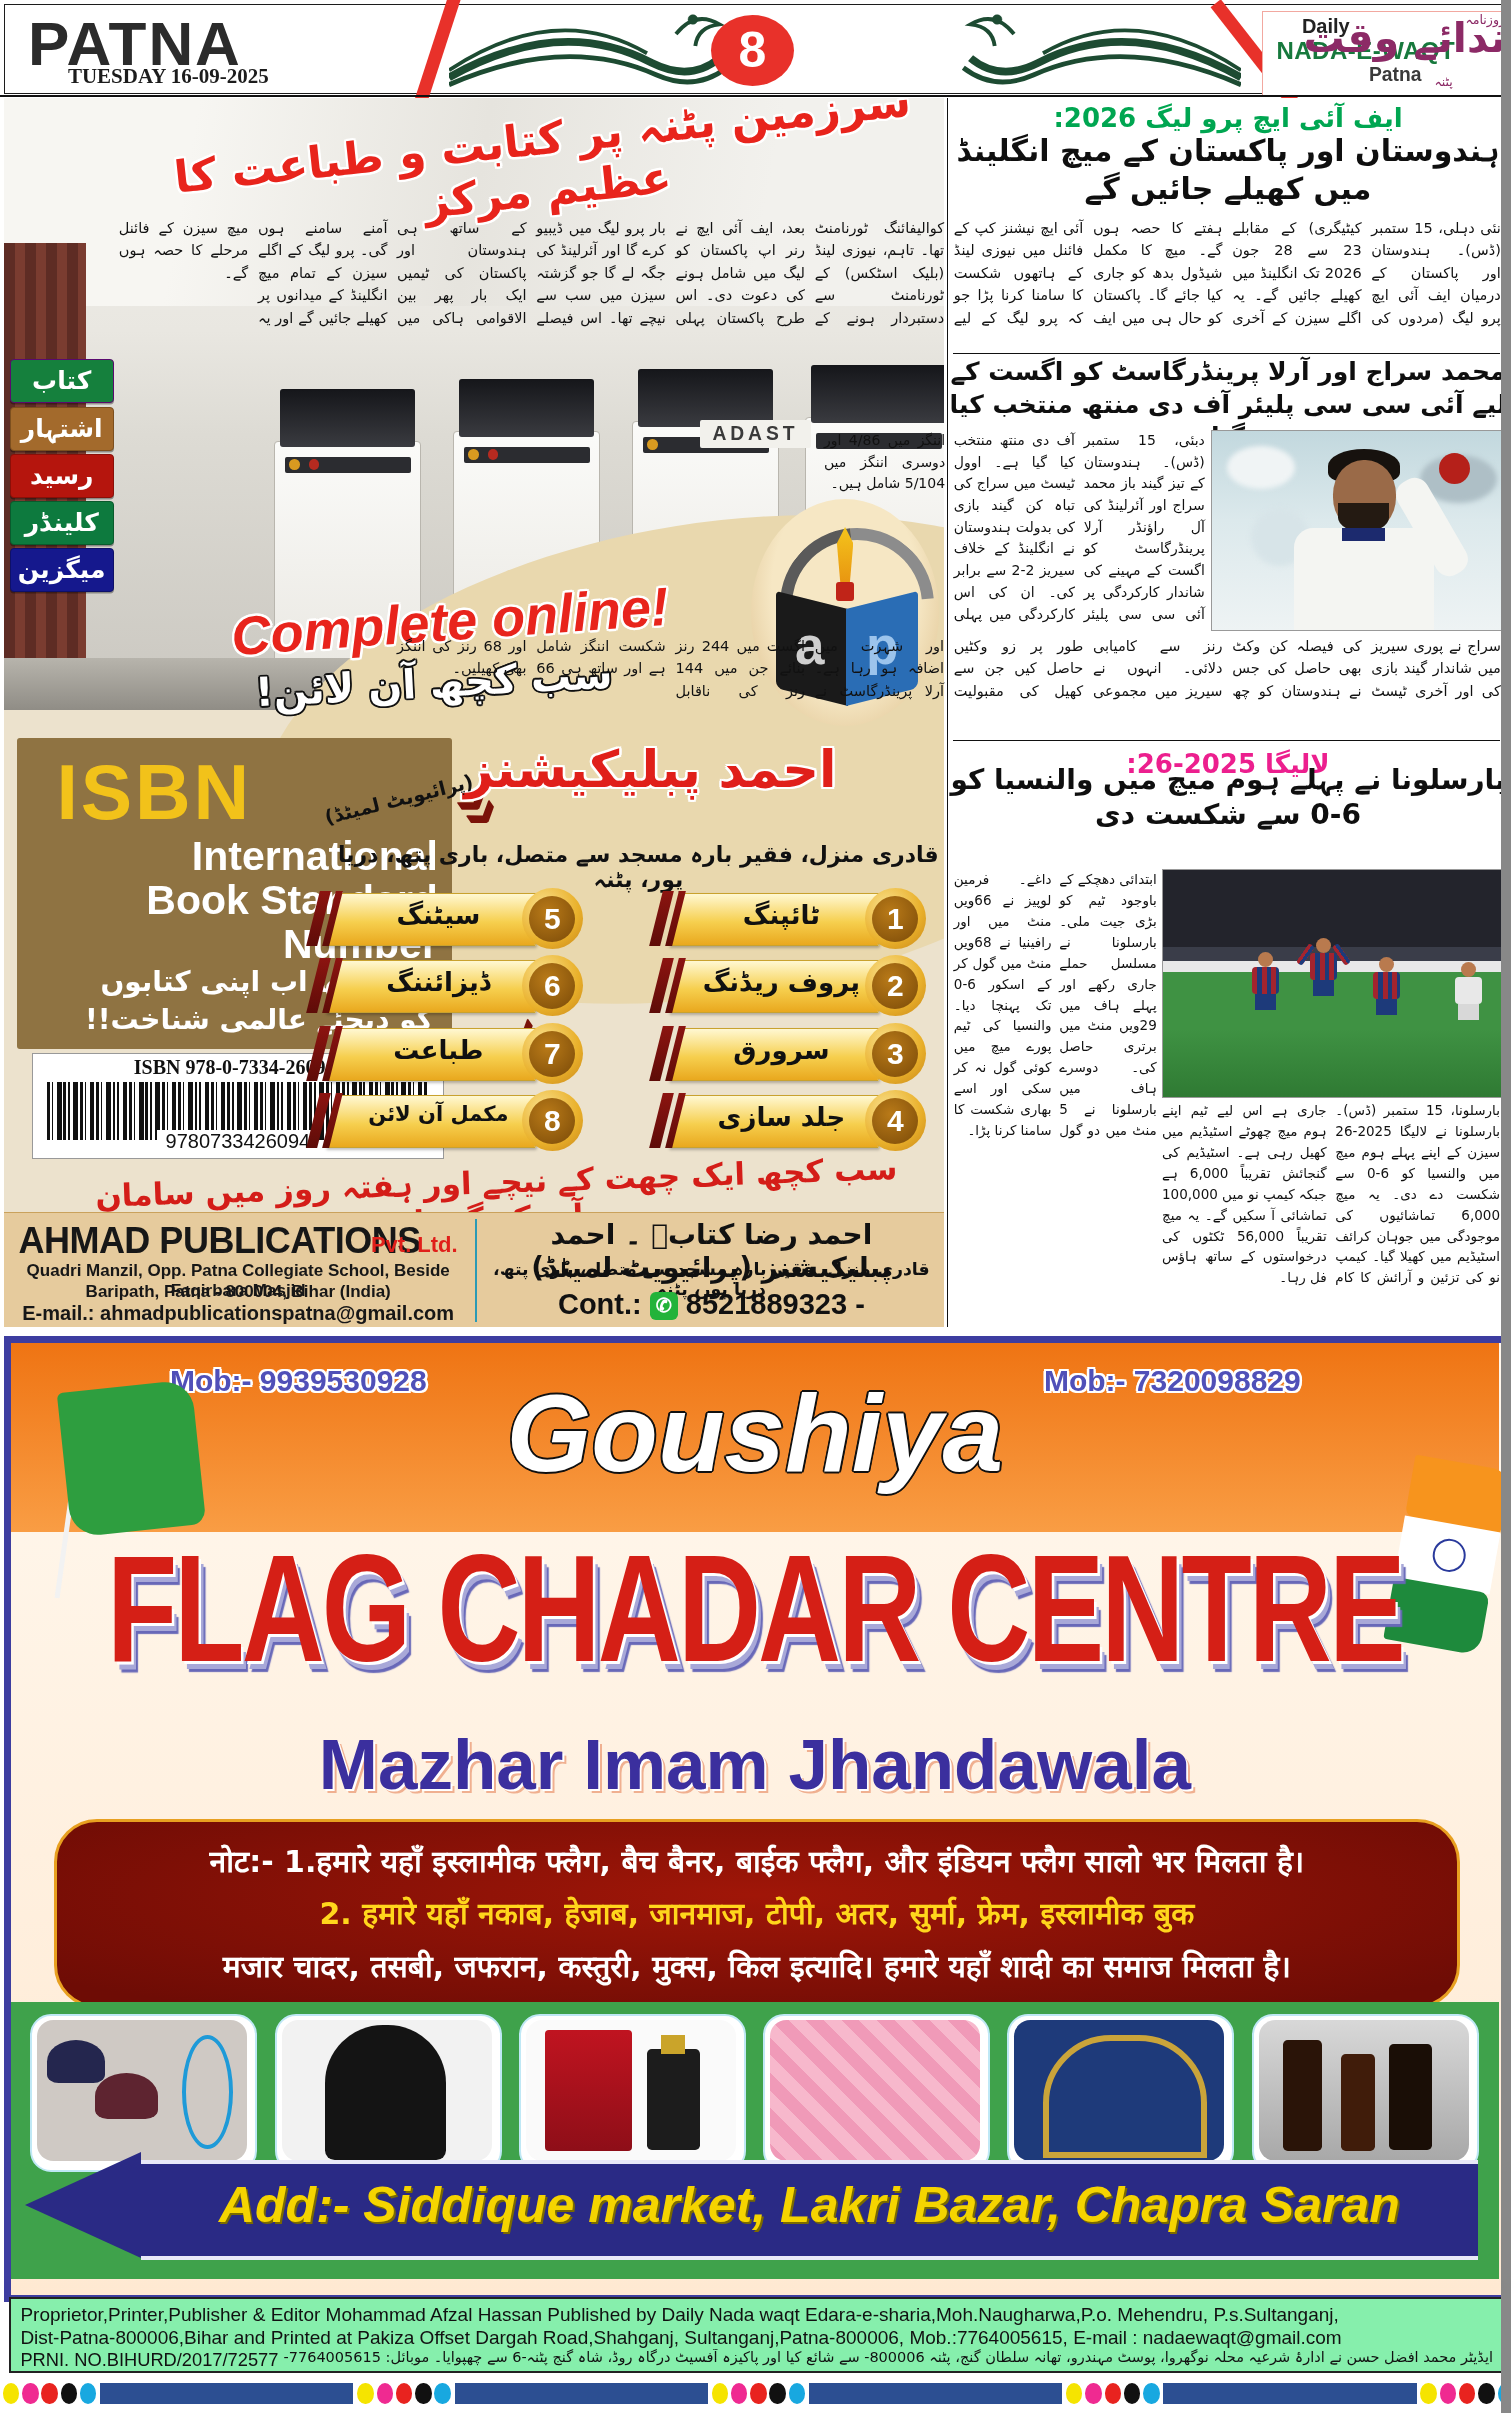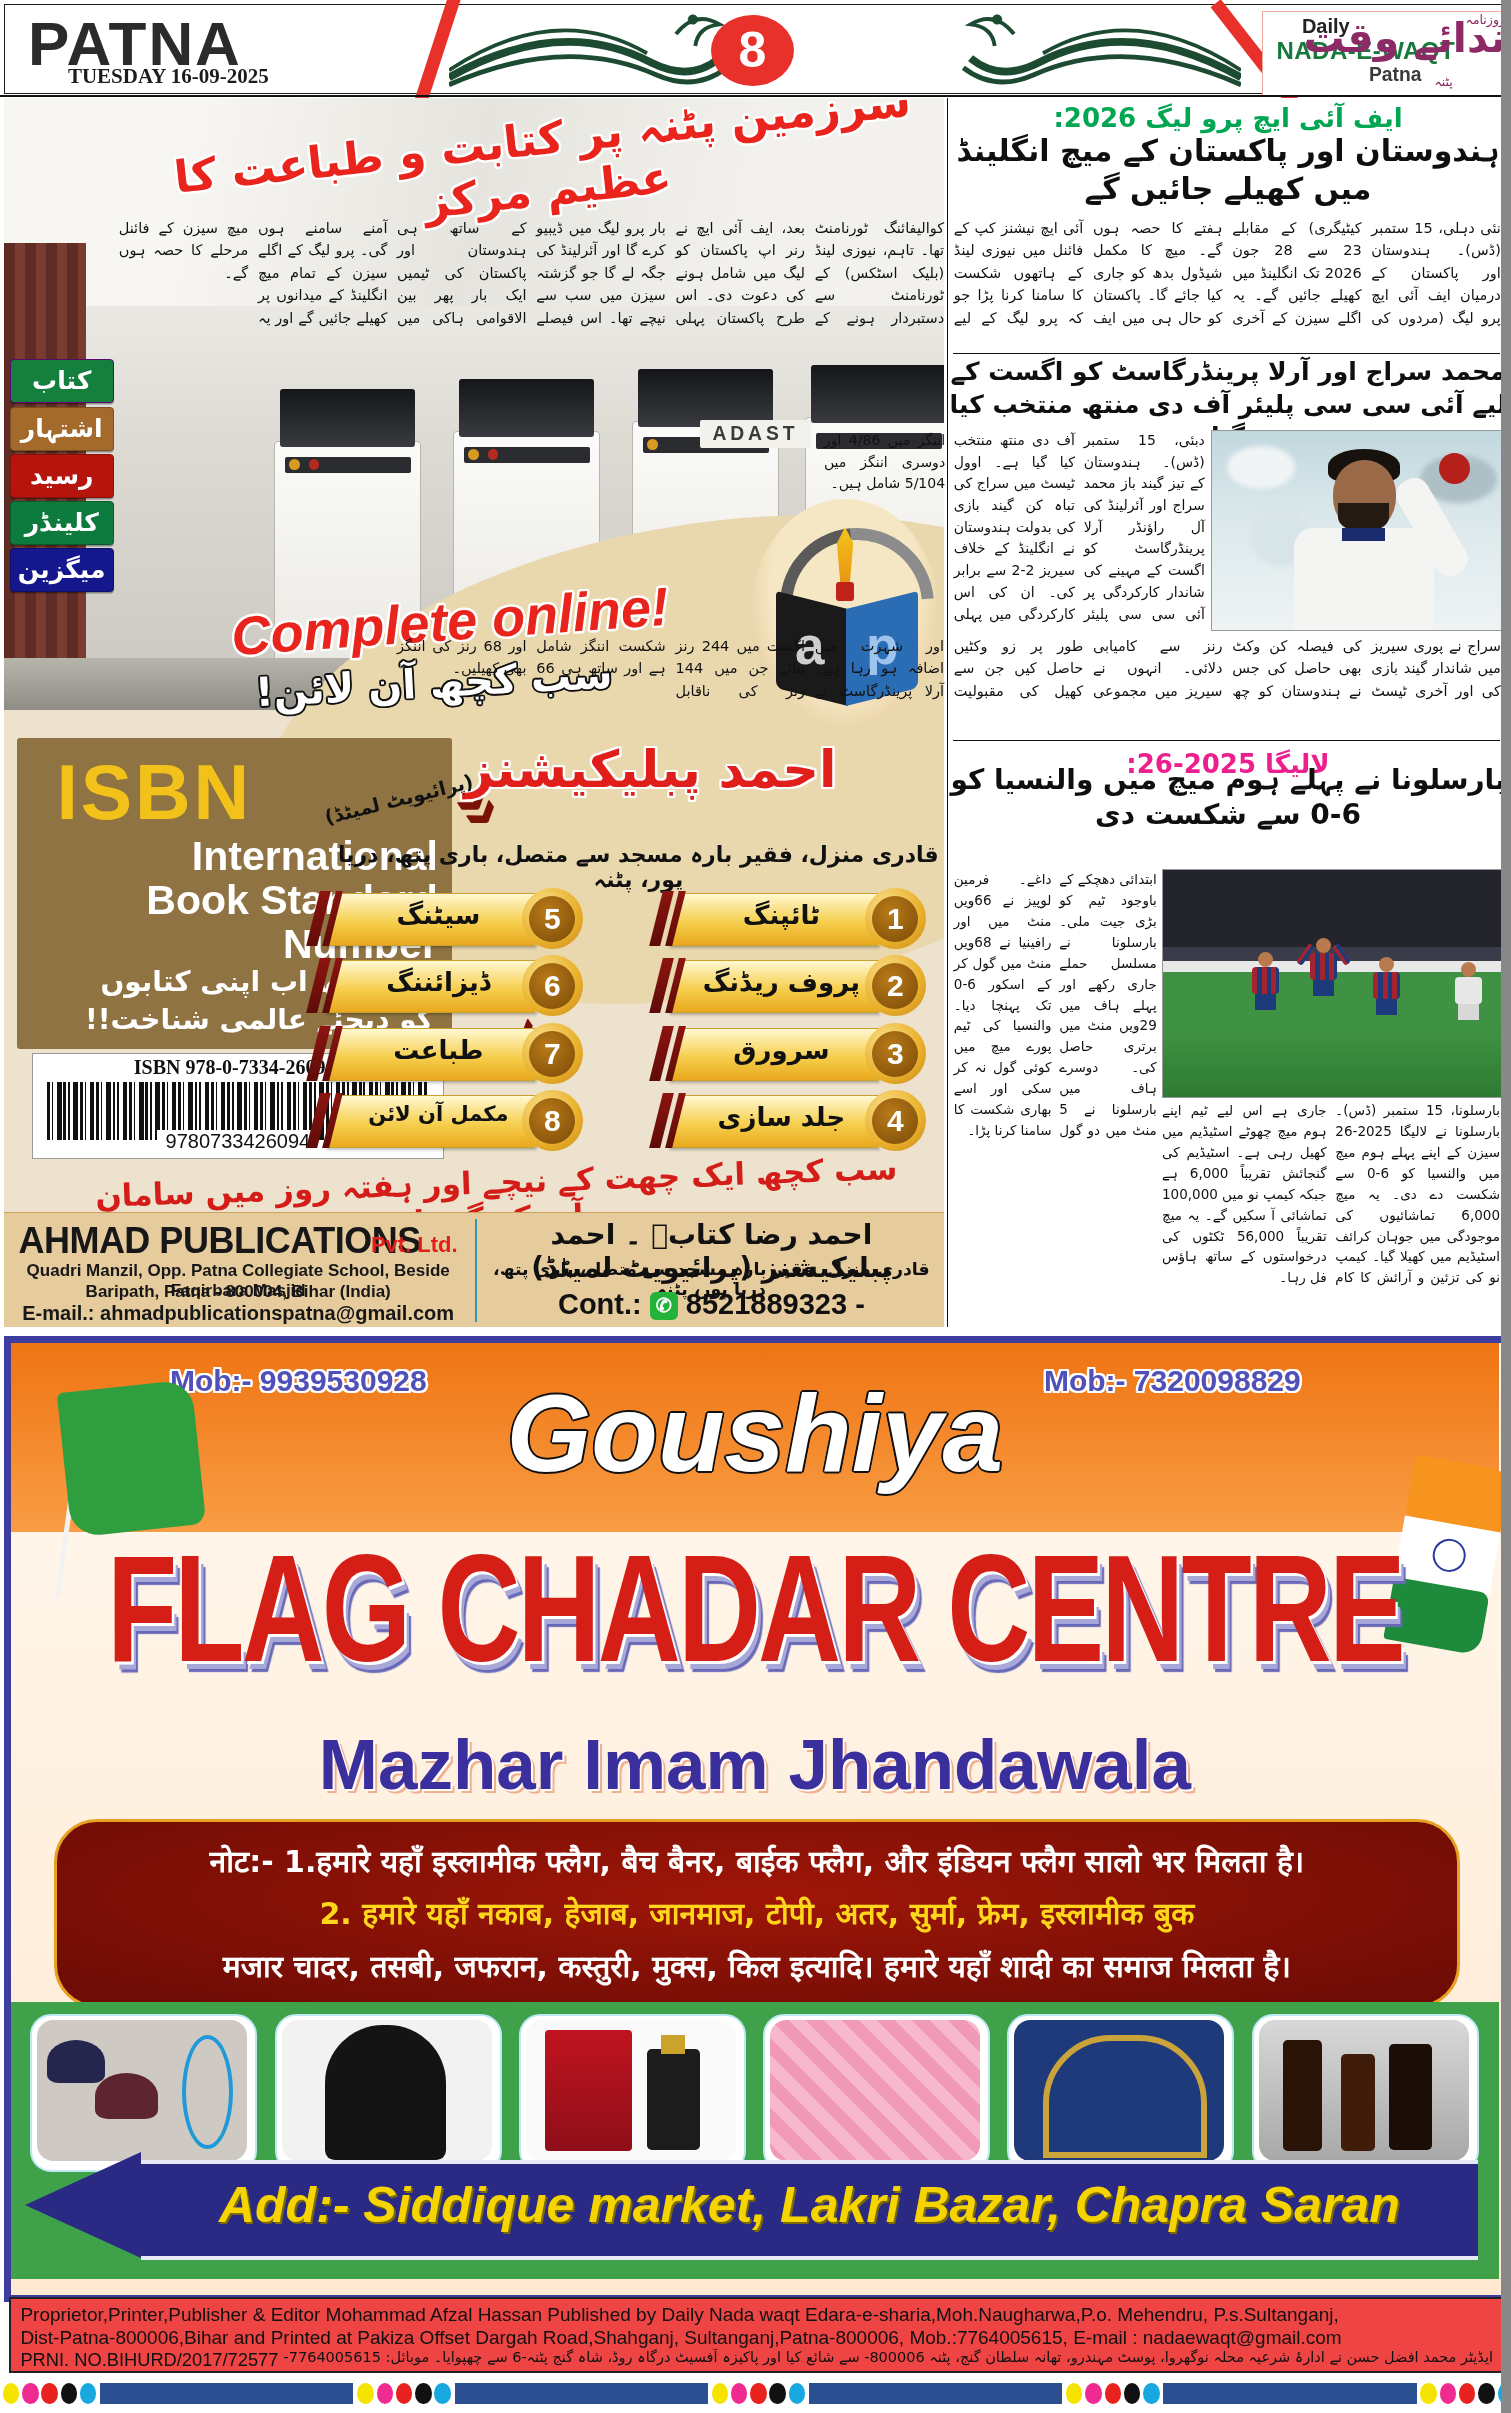--- a/index.html
+++ b/index.html
@@ -156,21 +156,21 @@
   #pt5 .arch{position:absolute;left:29px;top:14.5px;width:152px;height:111px;border:6.8px solid #caa43a;border-radius:68px 68px 0 0;}
   #pt6 .pin{background:linear-gradient(180deg,#d8d8d8,#a8a8a8);}
   #pt6 .b1{position:absolute;left:24px;top:19.3px;width:39px;height:111px;background:#2a1408;border-radius:4.8px;}
   #pt6 .b2{position:absolute;left:82px;top:34px;width:34px;height:97px;background:#401c0a;border-radius:4.8px;}
   #pt6 .b3{position:absolute;left:130px;top:24px;width:43px;height:106px;background:#1a0e06;border-radius:4.8px;}
   #gsh-addr-arrow{left:14.5px;top:809px;width:0;height:0;border-top:53px solid transparent;border-bottom:53px solid transparent;border-right:116px solid #2a2a85;}
   #gsh-addr{left:130px;top:817px;width:1337px;height:92px;background:#2a2a85;border-top:4.8px solid #e8e8f8;border-bottom:4.8px solid #e8e8f8;text-align:center;}
   #gsh-addr span{font-size:50px;font-weight:900;font-style:italic;color:#f5d400;line-height:82px;text-shadow:1.9px 1.9px 0 #7a6a00;}
 
   
-  #footer-box{left:8.7px;top:2297px;width:1491px;height:72px;border:2.9px solid #222;background:#ef4444;}
+  #footer-box{left:8.7px;top:2297px;width:1491px;height:72px;border:2.9px solid #222;background:#86efac;}
   .f-line{position:absolute;left:9.7px;width:1472px;font-size:19px;color:#111;white-space:nowrap;overflow:hidden;}
   #f1{top:4.8px;} #f2{top:28px;}
   #f3{top:50px;display:flex;gap:5px;}
   #f3 .l{font-size:18.3px;} #f3 .r{flex:1;text-align:right;font-size:14.5px;}
   #color-strip{left:0;top:2380px;width:1511px;height:27px;display:flex;align-items:center;gap:3.9px;padding-left:2.9px;}
   .dotgrp{display:flex;gap:2.9px;}
   .cdot{width:16.4px;height:21px;border-radius:50%;}
   .cbar{width:270px;height:21px;background:#2c4f92;}
 </style>
 </head>

